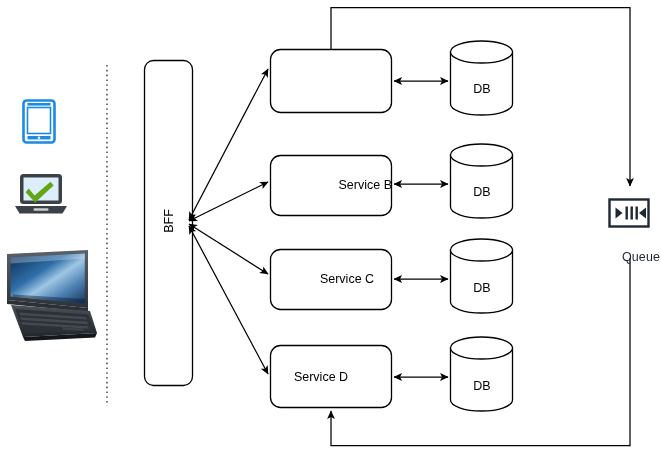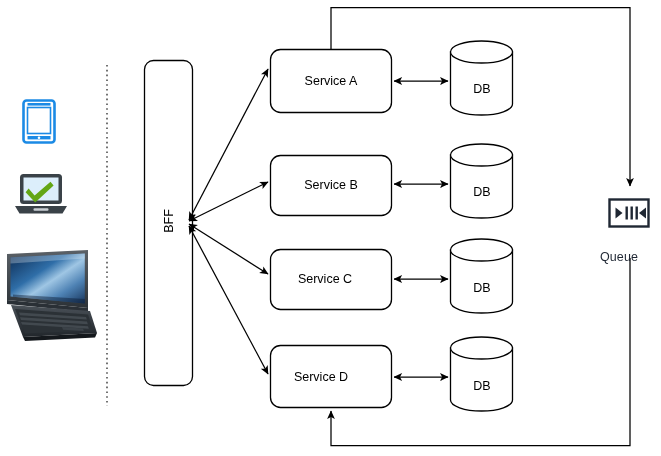--- a/index.html
+++ b/index.html
@@ -10,21 +10,21 @@
     overflow:hidden;
     position:relative;
   }
   #canvas{position:absolute;left:0;top:0;width:661px;height:456px;}
   .layer{position:absolute;left:0;top:0;width:661px;height:456px;}
   svg{display:block;}
 
   
   #queue-label{
     position:absolute;left:600px;top:250px;width:60px;
-    text-align:left;font-size:12.5px;color:#1f2733;
+    text-align:right;font-size:12.5px;color:#1f2733;
     letter-spacing:.1px;
   }
 
   
   .box-label{
     position:absolute;font-size:12.5px;color:#000;
     text-align:center;white-space:nowrap;
   }
   #bff-label{
     left:148px;top:197px;width:42px;height:48px;
@@ -149,23 +149,22 @@
       <path d="M615.5,207.5 L622.5,213 L615.5,218.5 Z" fill="#1f2733"></path>
       <rect x="625.5" y="206.5" width="2.4" height="13" fill="#1f2733"></rect>
       <rect x="630.5" y="206.5" width="2.4" height="13" fill="#1f2733"></rect>
       <rect x="635.5" y="206.5" width="2.4" height="13" fill="#1f2733"></rect>
       <path d="M646,207.5 L639,213 L646,218.5 Z" fill="#1f2733"></path>
     </g>
   </svg>
 
   <div class="box-label" id="bff-label">BFF</div>
 
-  <div class="box-label" style="left:270px;top:74px;width:122px;">Service A</div>
-  <div class="box-label" style="left:270px;top:178px;width:122px;">Service B</div>
-  <div class="box-label" style="left:264px;top:272px;width:122px;">Service C</div>
+  <div class="box-label" style="left:270px;top:178px;width:122px;text-align:right;">Service B</div>
+  <div class="box-label" style="left:286px;top:272px;width:122px;">Service C</div>
   <div class="box-label" style="left:270px;top:370px;width:102px;">Service D</div>
 
   <div class="box-label" style="left:451px;top:82px;width:62px;">DB</div>
   <div class="box-label" style="left:451px;top:185px;width:62px;">DB</div>
   <div class="box-label" style="left:451px;top:281px;width:62px;">DB</div>
   <div class="box-label" style="left:451px;top:379px;width:62px;">DB</div>
 
   <div id="queue-label">Queue</div>
 
 </div>

